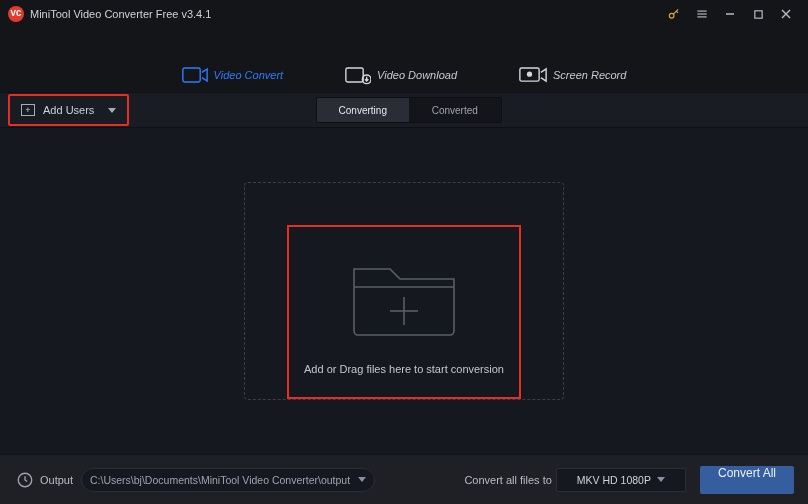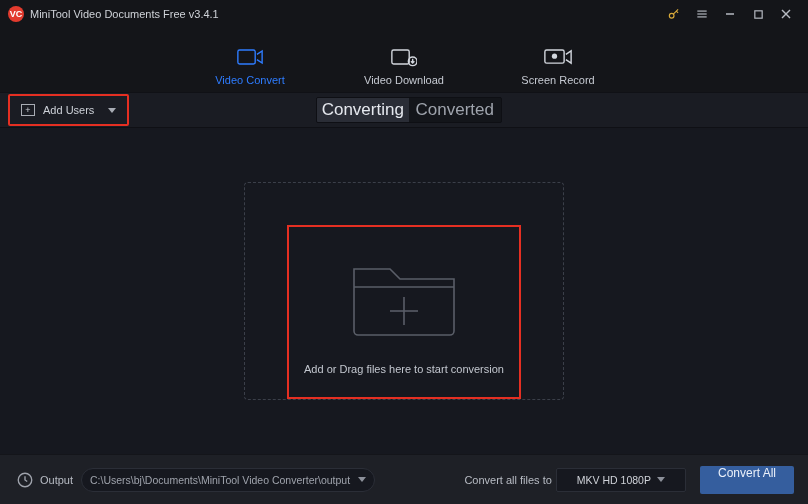--- a/index.html
+++ b/index.html
@@ -1,44 +1,44 @@
 <!DOCTYPE html>
 <html><head>
 <meta charset="utf-8">
 <style>
   * { box-sizing: border-box; margin: 0; padding: 0; font-family: -apple-system, "Segoe UI", Arial, sans-serif; }
   body { background: #0e1015; width: 808px; height: 504px; overflow: hidden; color: #a8acb4; }
   .app { width: 808px; height: 504px; display: flex; flex-direction: column; background: #16181f; }
 
   
   .titlebar { height: 28px; display: flex; align-items: center; padding: 0 8px; background: #141519; }
-  .logo { width: 16px; height: 16px; border-radius: 50%; background: #e33b2e; color: #fff; font-size: 9px; font-weight: 700; display: flex; align-items: center; justify-content: center; margin-right: 6px; }
+  .logo { width: 16px; height: 16px; border-radius: 50%; background: #e33b2e; color: #fff; font-size: 9px; font-weight: 700; display: flex; align-items: center; justify-content: center; margin-right: 6px; font-family: Liberation Mono, monospace; }
   .title-text { font-size: 11px; color: #cfd2d8; }
   .title-spacer { flex: 1; }
   .title-btn { width: 28px; height: 24px; display: flex; align-items: center; justify-content: center; color: #b6bac2; cursor: pointer; }
   .title-btn svg { display: block; }
   .key-icon { color: #d7a93a; }
 
   
   .main-tabs { height: 64px; display: flex; align-items: flex-end; justify-content: center; gap: 62px; background: #141519; padding-bottom: 6px; }
-  .main-tab { display: flex; flex-direction: column; align-items: center; gap: 6px; cursor: pointer; min-width: 92px; }
+  .main-tab { display: flex; align-items: center; gap: 6px; cursor: pointer; min-width: 92px; font-style: italic; }
   .main-tab .ic { height: 22px; display: flex; align-items: center; justify-content: center; color: #d2d6dd; }
   .main-tab .lb { font-size: 11px; color: #c6cad2; }
   .main-tab.active .lb { color: #2e7cff; }
   .main-tab.active .ic { color: #2e7cff; }
 
   
   .subbar { height: 36px; display: flex; align-items: center; background: #1a1c23; padding: 0 8px; border-top: 1px solid #101116; border-bottom: 1px solid #0f1015; }
   .add-files-wrap { border: 2px solid #e52f22; border-radius: 2px; padding: 1px; }
   .add-files { height: 26px; padding: 0 10px; display: flex; align-items: center; gap: 8px; cursor: pointer; color: #cdd1d8; font-size: 11px; }
   .add-files .plusbox { width: 14px; height: 12px; border: 1px solid #a8acb4; display: flex; align-items: center; justify-content: center; font-size: 9px; line-height: 1; }
   .add-files .caret { width: 0; height: 0; border-left: 4px solid transparent; border-right: 4px solid transparent; border-top: 5px solid #a8acb4; margin-left: 6px; }
   .subbar-spacer1 { flex: 1; }
   .seg { display: flex; background: #13151a; border: 1px solid #0e0f14; border-radius: 2px; overflow: hidden; }
-  .seg-btn { width: 92px; height: 24px; display: flex; align-items: center; justify-content: center; font-size: 17px; color: #9ea3ac; cursor: pointer; }
+  .seg-btn { width: 92px; height: 24px; display: flex; align-items: center; justify-content: center; font-size: 10px; color: #9ea3ac; cursor: pointer; }
   .seg-btn.active { background: #2a2d36; color: #e5e8ee; }
   .subbar-spacer2 { flex: 1.6; }
 
   
   .content { flex: 1; display: flex; align-items: center; justify-content: center; background: #16181f; }
   .drop-outline { width: 320px; height: 218px; border: 1px dashed #3b3f49; border-radius: 4px; display: flex; align-items: flex-end; justify-content: center; }
   .drop-inner { width: 234px; height: 174px; border: 2px solid #e52f22; display: flex; flex-direction: column; align-items: center; justify-content: center; gap: 18px; padding: 10px; }
   .drop-inner .msg { font-size: 11px; color: #c3c7cf; text-align: center; }
   .folder-svg { color: #5a5e68; }
 
@@ -53,21 +53,21 @@
   .format-select { height: 24px; min-width: 110px; background: #16181f; border: 1px solid #2b2e37; border-radius: 2px; display: flex; align-items: center; padding: 0 20px; font-size: 10.5px; color: #cfd2d8; cursor: pointer; gap: 6px; }
   .convert-all { height: 28px; padding: 0 18px; background: #355e9e; color: #eaf0fa; border-radius: 2px; font-size: 12px; display: flex; align-items: flex-start; justify-content: center; cursor: pointer; margin-left: 10px; }
 </style>
 </head>
 <body>
 
 <div class="app">
 
   <div class="titlebar">
     <div class="logo">VC</div>
-    <div class="title-text">MiniTool Video Documents Free v3.4.1</div>
+    <div class="title-text">MiniTool Video Converter Free v3.4.1</div>
     <div class="title-spacer"></div>
     <div class="title-btn key-icon">
       <svg width="14" height="14" viewBox="0 0 24 24" fill="none" stroke="currentColor" stroke-width="2">
           <circle cx="8" cy="15" r="4"></circle>
           <path d="M10.9 12.1L19 4M16 7l3 3"></path>
         </svg>
     </div>
     <div class="title-btn">
       <svg width="14" height="14" viewBox="0 0 24 24" stroke="currentColor" stroke-width="2">
           <line x1="4" y1="7" x2="20" y2="7"></line>

